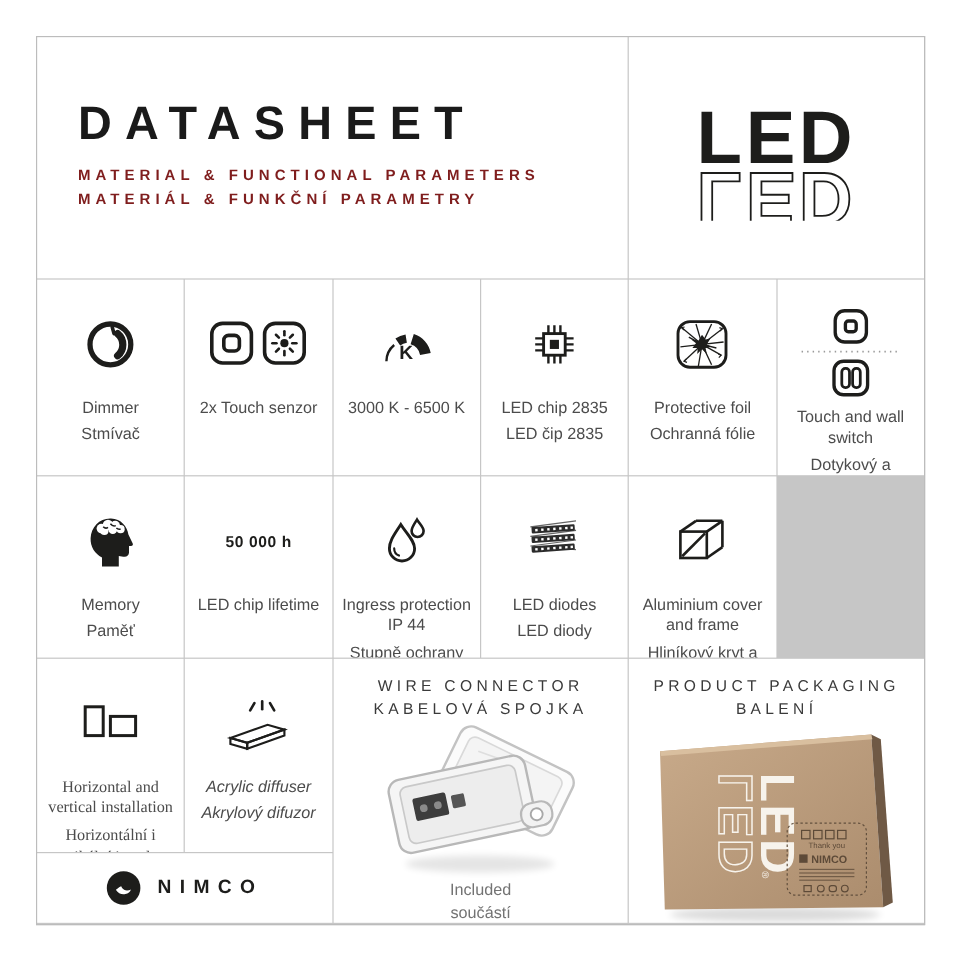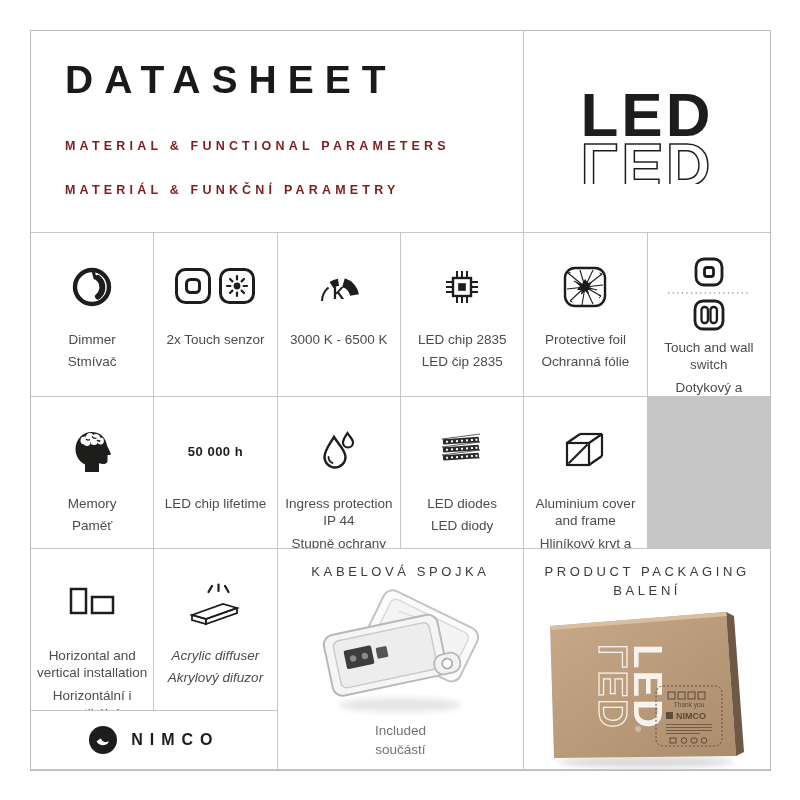--- a/index.html
+++ b/index.html
@@ -5,40 +5,40 @@
   html,body{margin:0;padding:0;background:#ffffff;}
   body{width:800px;height:800px;font-family:"Liberation Sans", sans-serif;color:#1d1d1b;}
   .sheet{
     position:absolute;left:30px;top:30px;width:739px;height:739px;
     background:#c6c6c6;border:1px solid #bcbcbc;
     display:grid;grid-template-columns:repeat(6,1fr);
     grid-template-rows:201px 163px 151px 161px 58px;gap:1px;
   }
   .cell{background:#fff;overflow:hidden;}
   
-  .hdr-left{grid-column:1/5;grid-row:1;display:flex;flex-direction:column;justify-content:center;padding-left:34px;padding-bottom:6px;gap:24px;}
+  .hdr-left{grid-column:1/5;grid-row:1;display:flex;flex-direction:column;justify-content:center;padding-left:34px;padding-bottom:6px;}
   .hdr-right{grid-column:5/7;grid-row:1;display:flex;align-items:center;justify-content:center;}
   .title{font-size:39px;font-weight:800;letter-spacing:11px;margin:0 0 10px 0;color:#1a1a1a;}
   .subtitle{font-size:12.5px;font-weight:700;letter-spacing:4.2px;margin:3px 0;color:#7f1d1d;}
   
   .feature{display:flex;flex-direction:column;align-items:center;text-align:center;padding:25px 6px 0 6px;}
   .feature .icon{height:58px;display:flex;align-items:center;justify-content:center;margin-bottom:12px;flex:none;}
   .feature p{margin:2.5px 0;font-size:13.5px;line-height:1.32;color:#4c4c4c;}
   .hours{font-size:13px;font-weight:800;color:#1d1d1b;letter-spacing:.5px;}
   .tall-icon{height:74px !important;margin-bottom:4px !important;}
   
   .bigcell{display:flex;flex-direction:column;align-items:center;text-align:center;padding-top:13px;}
   .bigcell.wire{grid-column:3/5;grid-row:4/6;}
   .bigcell.pack{grid-column:5/7;grid-row:4/6;}
   .sec-title{font-size:13px;letter-spacing:3.6px;color:#3a3a3a;margin:2px 0;font-weight:400;}
   .caption{font-size:13.5px;color:#737373;margin:2px 0;}
   .photo{flex:1;display:flex;align-items:center;justify-content:center;}
   .nimco{grid-column:1/3;grid-row:5;display:flex;align-items:center;justify-content:center;gap:13px;}
   .nimco-word{font-size:16px;font-weight:800;letter-spacing:7px;color:#1d1d1b;}
-  .inst{grid-column:1;grid-row:4;}
+  .inst{grid-column:1;grid-row:4;font-family:Liberation Serif, serif;}
   .diff{grid-column:2;grid-row:4;font-style:italic;}
   svg{display:block;}
   svg text{font-family:"Liberation Sans", sans-serif;}
 </style>
 </head>
 <body>
 
 <div class="sheet">
 
   <div class="cell hdr-left">
@@ -311,20 +311,21 @@
           <line x1="31.5" y1="6.5" x2="31.5" y2="13"></line>
           <line x1="38" y1="8" x2="41.5" y2="14"></line>
         </g>
       </svg>
     </div>
     <p>Acrylic diffuser</p>
     <p>Akrylový difuzor</p>
   </div>
 
   <div class="cell bigcell wire">
+    <p class="sec-title">WIRE CONNECTOR</p>
     <p class="sec-title">KABELOVÁ SPOJKA</p>
     <div class="photo">
       <svg width="200" height="132" viewBox="0 0 200 132">
         <defs>
           <filter id="soft" x="-40%" y="-40%" width="180%" height="180%">
               <feGaussianBlur stdDeviation="3"></feGaussianBlur>
             </filter>
         </defs>
         <ellipse cx="100" cy="120" rx="62" ry="7" fill="#000" opacity="0.10" filter="url(#soft)"></ellipse>
 

